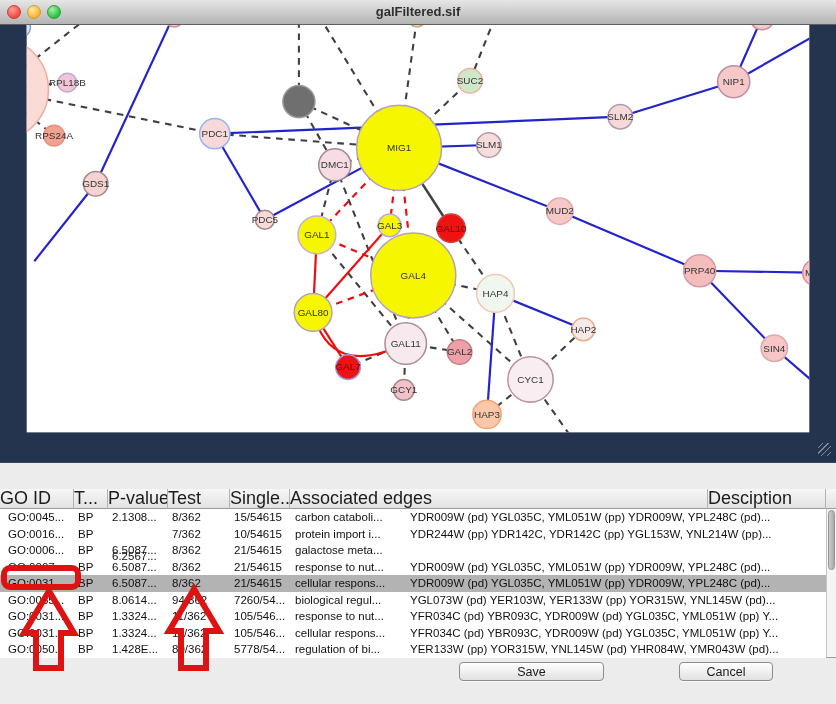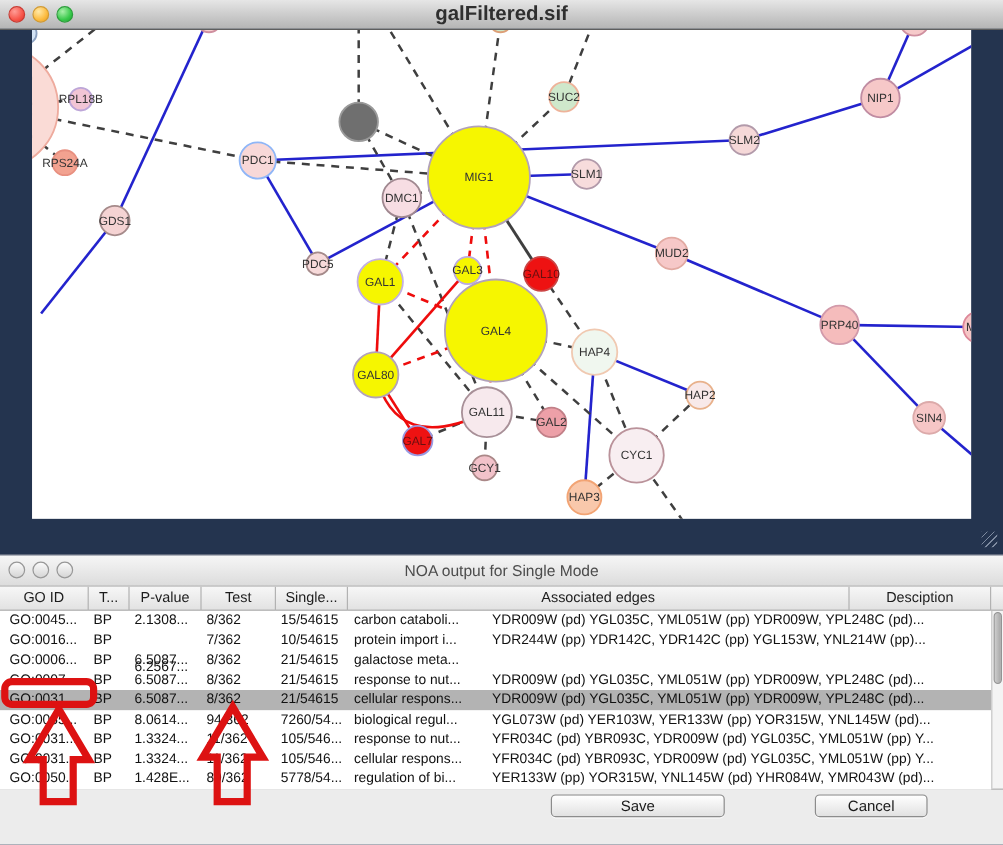--- a/index.html
+++ b/index.html
@@ -4,21 +4,21 @@
 <style>
   html,body{margin:0;padding:0}
   body{width:836px;height:704px;position:relative;overflow:hidden;
        background:#24344f;font-family:"Liberation Sans",sans-serif;}
 
   
   .graph-window{position:absolute;left:0;top:0;width:836px;height:462px;}
   .gtitlebar{position:absolute;left:0;top:0;right:0;height:25px;
      background:linear-gradient(#e6e6e6 0%,#cfcfcf 45%,#b4b4b4 100%);
      border-bottom:1px solid #5e5e5e;box-sizing:border-box;}
-  .gtitle{ text-align:center;line-height:24px;font-size:17px;font-weight:bold;color:#2f2f2f;}
+  .gtitle{ text-align:center;line-height:24px;font-size:13px;font-weight:bold;color:#2f2f2f;}
   .tl{position:absolute;top:5px;width:14px;height:14px;border-radius:50%;box-sizing:border-box;}
   .tl.close{left:7px;background:radial-gradient(circle at 35% 30%,#ff9d96,#f75549 60%,#d9352c);border:1px solid #ca3b33;}
   .tl.min{left:27px;background:radial-gradient(circle at 35% 30%,#ffe9a8,#fcbb3f 60%,#e39a22);border:1px solid #d29a31;}
   .tl.zoom{left:47px;background:radial-gradient(circle at 35% 30%,#a9f0a9,#38c94a 60%,#1f9e33);border:1px solid #2b9e3a;}
   #net{position:absolute;left:0;top:25px;}
   .grip{position:absolute;right:5px;top:443px;width:13px;height:13px;z-index:5;
      background:repeating-linear-gradient(135deg,transparent 0 3px,#7e8ba0 3px 4px);}
 
   
   .noa-window{position:absolute;left:0;top:462px;width:836px;height:242px;background:#ececec;
@@ -27,21 +27,21 @@
      background:linear-gradient(#f6f6f6,#dcdcdc);border-bottom:1px solid #a3a3a3;box-sizing:border-box;}
   .ntitle{text-align:center;line-height:25px;font-size:13px;color:#4c4c4c;}
   .ntl{position:absolute;top:5px;width:14px;height:14px;border-radius:50%;box-sizing:border-box;
      border:1.5px solid #979797;background:linear-gradient(#fafafa,#d6d6d6);}
   .ntl.n1{left:7px}.ntl.n2{left:27px}.ntl.n3{left:47px}
 
   .table{position:absolute;left:0;top:26px;width:836px;height:169px;background:#fff;
      border-bottom:1px solid #9a9a9a;box-sizing:border-box;}
   .thead{position:absolute;left:0;top:0;width:836px;height:20px;display:flex;
      background:linear-gradient(#f7f7f7,#e2e2e2);border-bottom:1px solid #9a9a9a;box-sizing:border-box;}
-  .th{height:20px;line-height:19px;font-size:12px;color:#1c1c1c;text-align:center;
+  .th{height:20px;line-height:19px;font-size:18px;color:#1c1c1c;
      border-right:1px solid #b2b2b2;box-sizing:border-box;overflow:hidden;white-space:nowrap;flex:none;}
   .tbody{position:absolute;left:0;top:20px;width:826px;}
   .tr{display:flex;height:16.5px;background:#fff;}
   .tr.sel{background:#b3b3b3;}
   .td{height:16.5px;line-height:16.5px;font-size:11.5px;color:#111;
       overflow:hidden;white-space:nowrap;box-sizing:border-box;flex:none;}
   .vscroll{position:absolute;left:826px;top:20px;width:10px;height:148px;background:#f4f4f4;
       border-left:1px solid #c6c6c6;box-sizing:border-box;}
   .vthumb{position:absolute;left:1px;top:1px;width:7px;height:60px;border-radius:4px;
       background:linear-gradient(90deg,#cdcdcd,#a8a8a8);border:1px solid #949494;box-sizing:border-box;}
@@ -190,26 +190,20 @@
   <div class="gtitlebar">
     <span class="tl close"></span>
     <span class="tl min"></span>
     <span class="tl zoom"></span>
     <div class="gtitle">galFiltered.sif</div>
   </div>
   <div class="grip"></div>
 </div>
 
 <div class="noa-window">
-  <div class="ntitlebar">
-    <span class="ntl n1"></span>
-    <span class="ntl n2"></span>
-    <span class="ntl n3"></span>
-    <div class="ntitle">NOA output for Single Mode</div>
-  </div>
   <div class="table">
     <div class="thead" id="thead">
         <div class="th" style="width: 74px;">GO ID</div>
         <div class="th" style="width: 34px;">T...</div>
         <div class="th" style="width: 60px;">P-value</div>
         <div class="th" style="width: 62px;">Test</div>
         <div class="th" style="width: 60px;">Single...</div>
         <div class="th" style="width: 418px;">Associated edges</div>
         <div class="th" style="width: 118px;">Desciption</div>
       </div>

